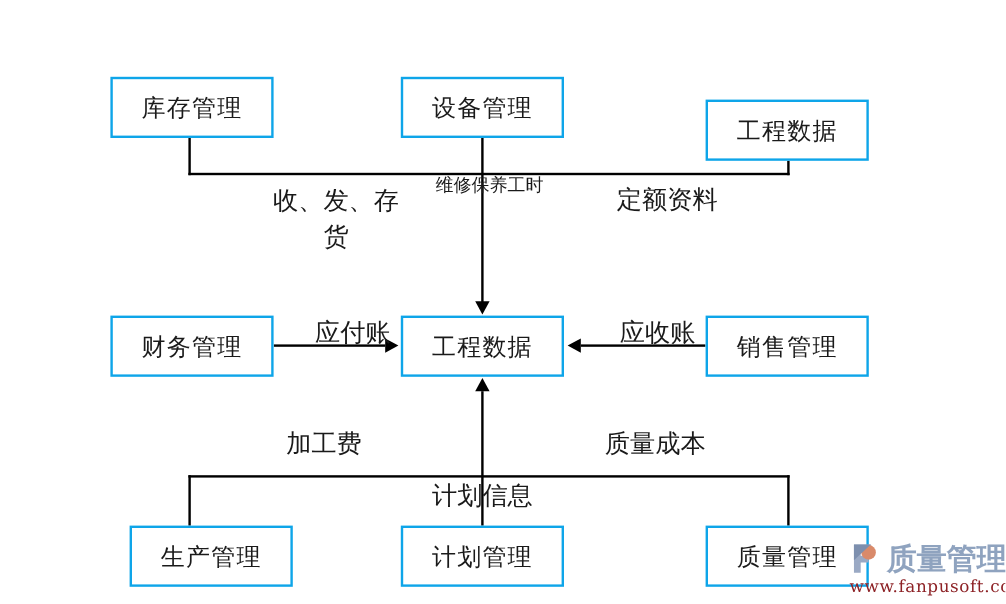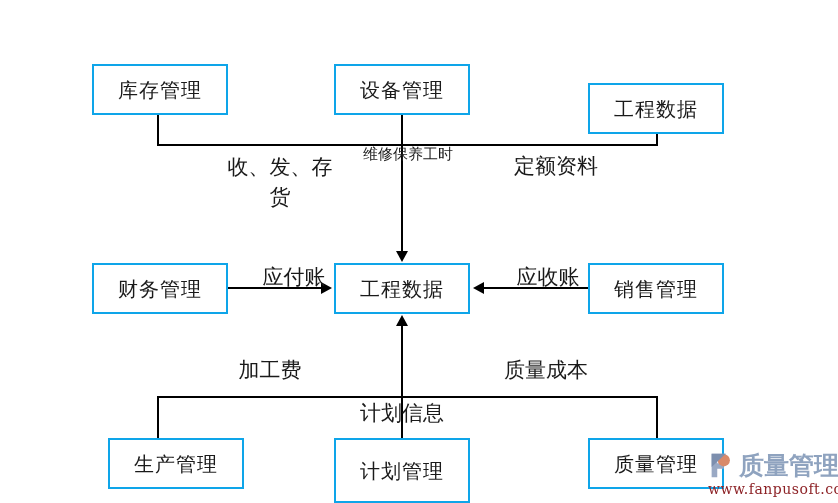--- a/index.html
+++ b/index.html
@@ -151,21 +151,21 @@
   <div class="node" style="left:334px; top:263px; width:136px; height:51px;">
     <span>工程数据</span>
   </div>
   <div class="node" style="left:588px; top:263px; width:136px; height:51px;">
     <span>销售管理</span>
   </div>
 
   <div class="node" style="left:108px; top:438px; width:136px; height:51px;">
     <span>生产管理</span>
   </div>
-  <div class="node" style="left:334px; top:438px; width:136px; height:65px;">
+  <div class="node" style="left:334px; top:438px; width:136px; height:51px;">
     <span>计划管理</span>
   </div>
   <div class="node" style="left:588px; top:438px; width:136px; height:51px;">
     <span>质量管理</span>
   </div>
 
   <div class="elabel" style="left:222px; top:152px; width:116px;">收、发、存
 货</div>
   <div class="elabel small" style="left:342px; top:144px; width:132px;">维修保养工时</div>
   <div class="elabel" style="left:506px; top:151px; width:100px;">定额资料</div>

